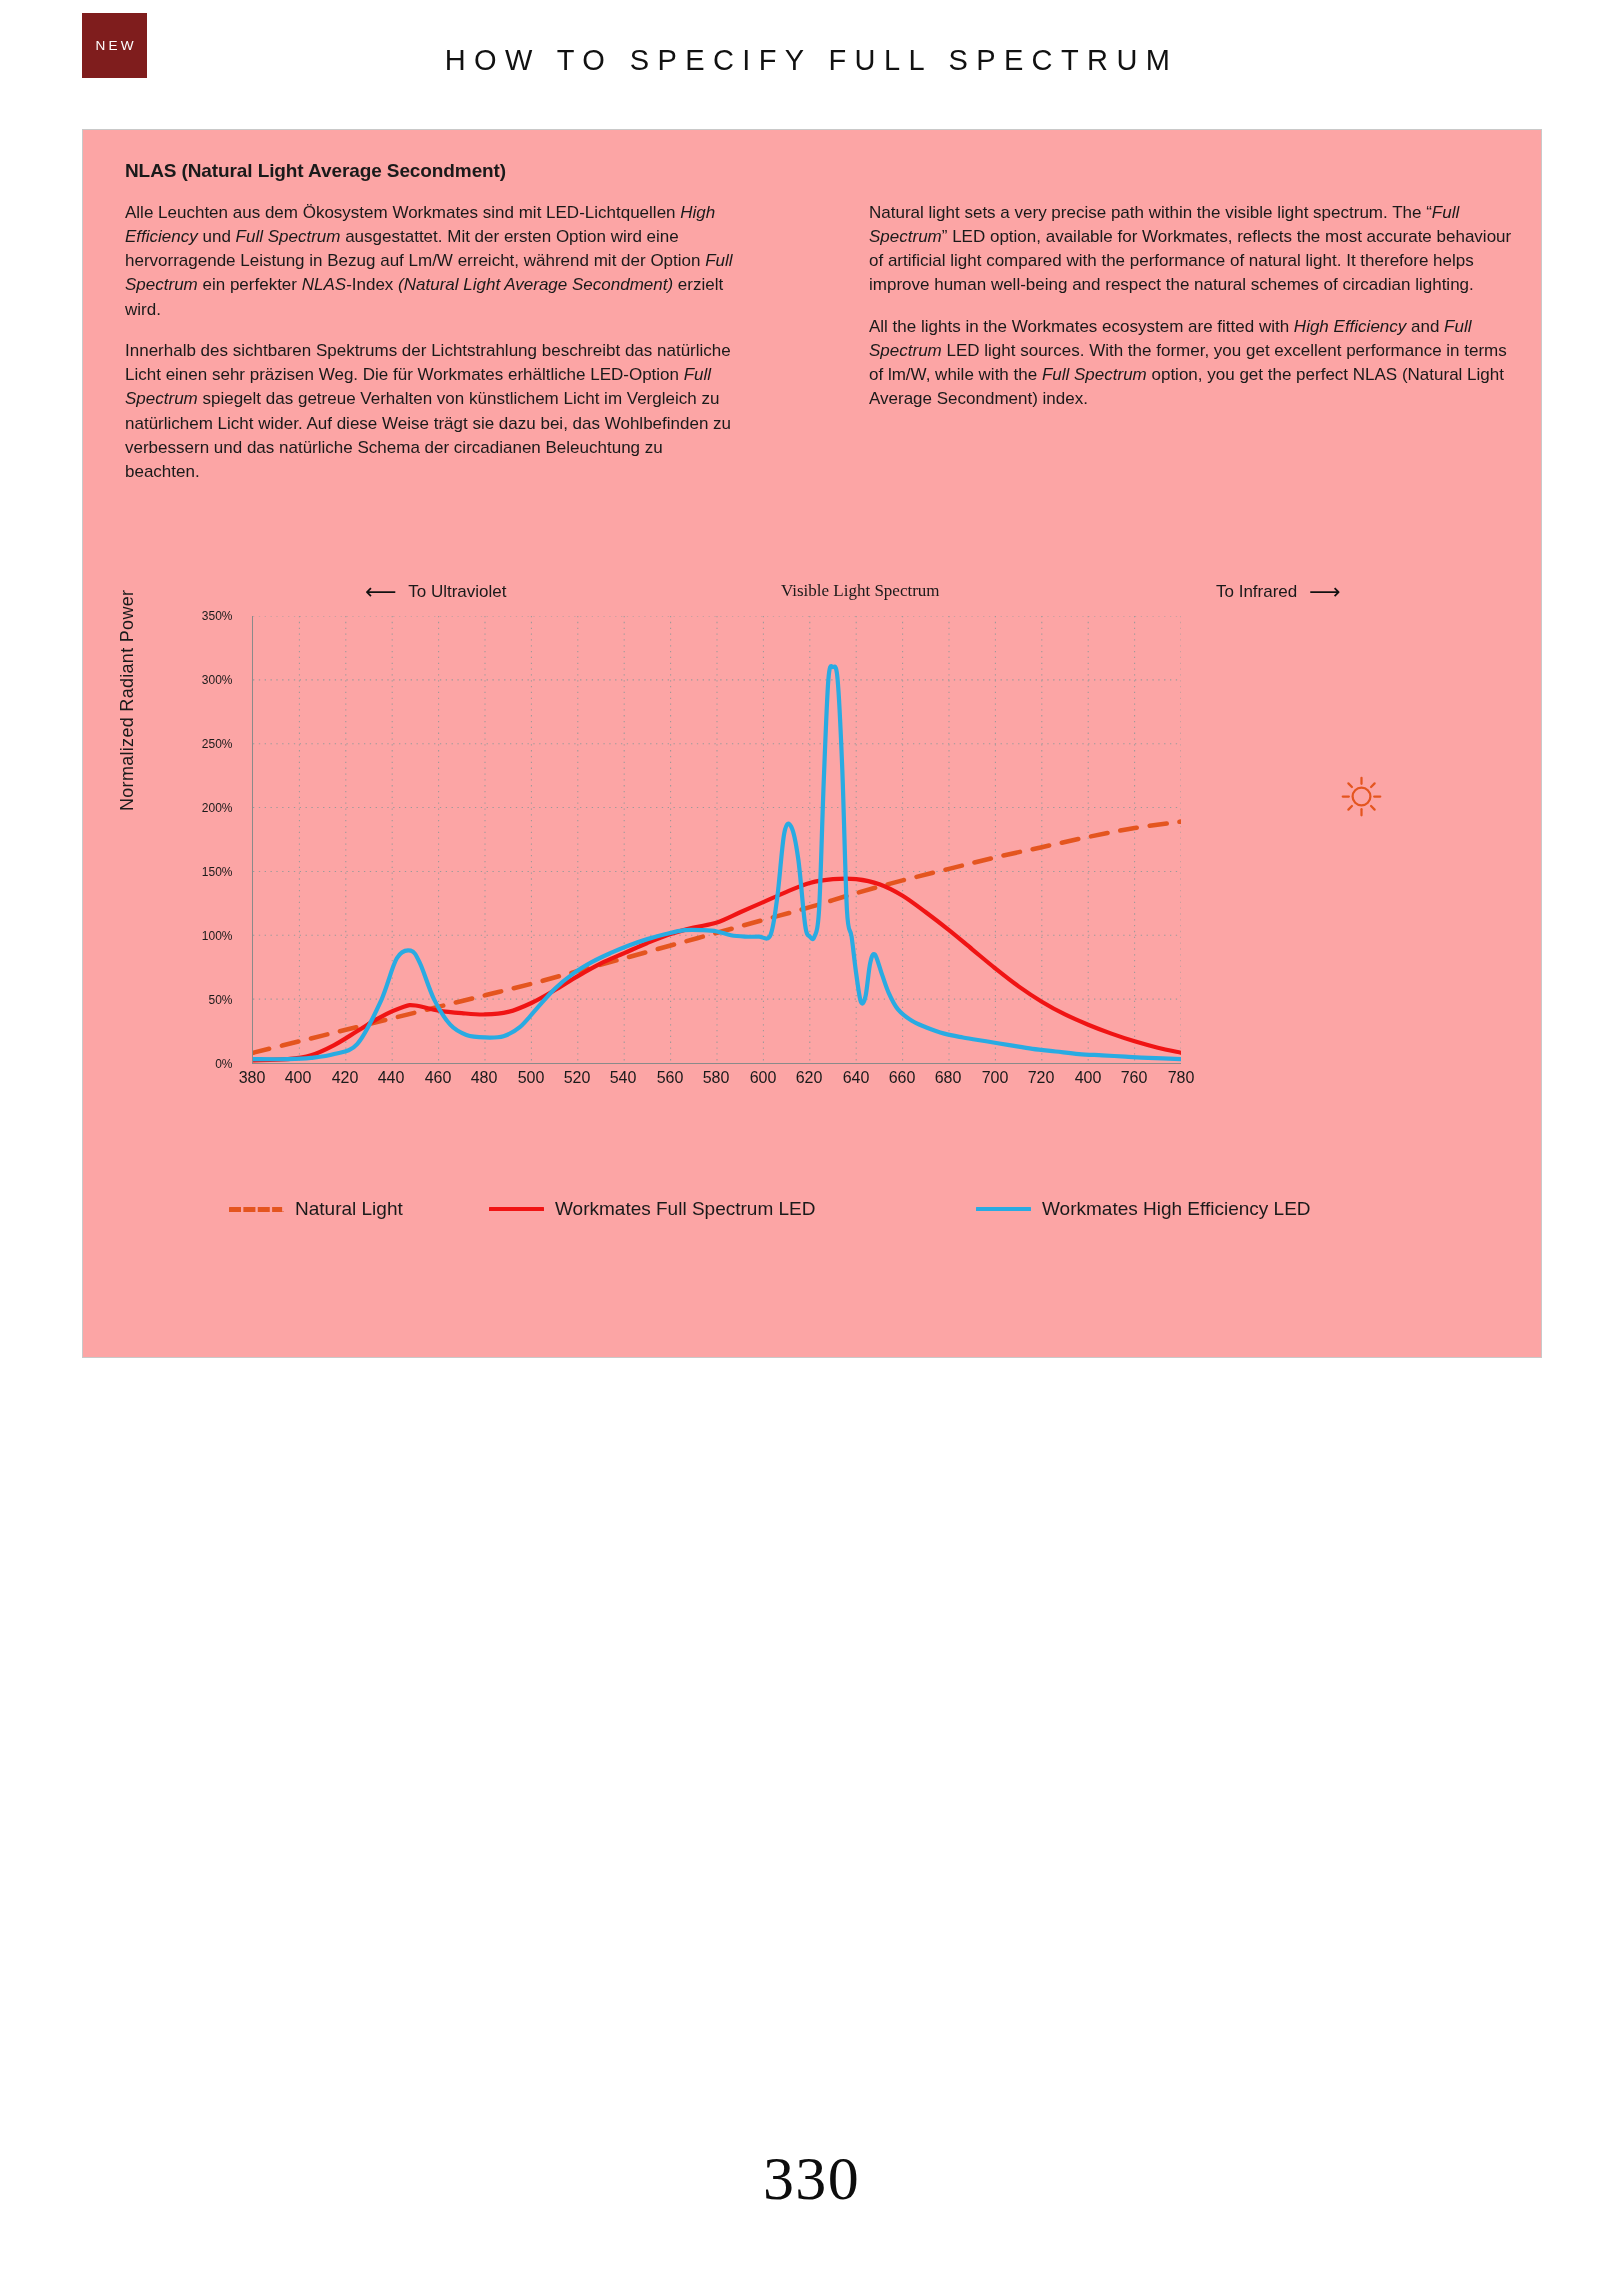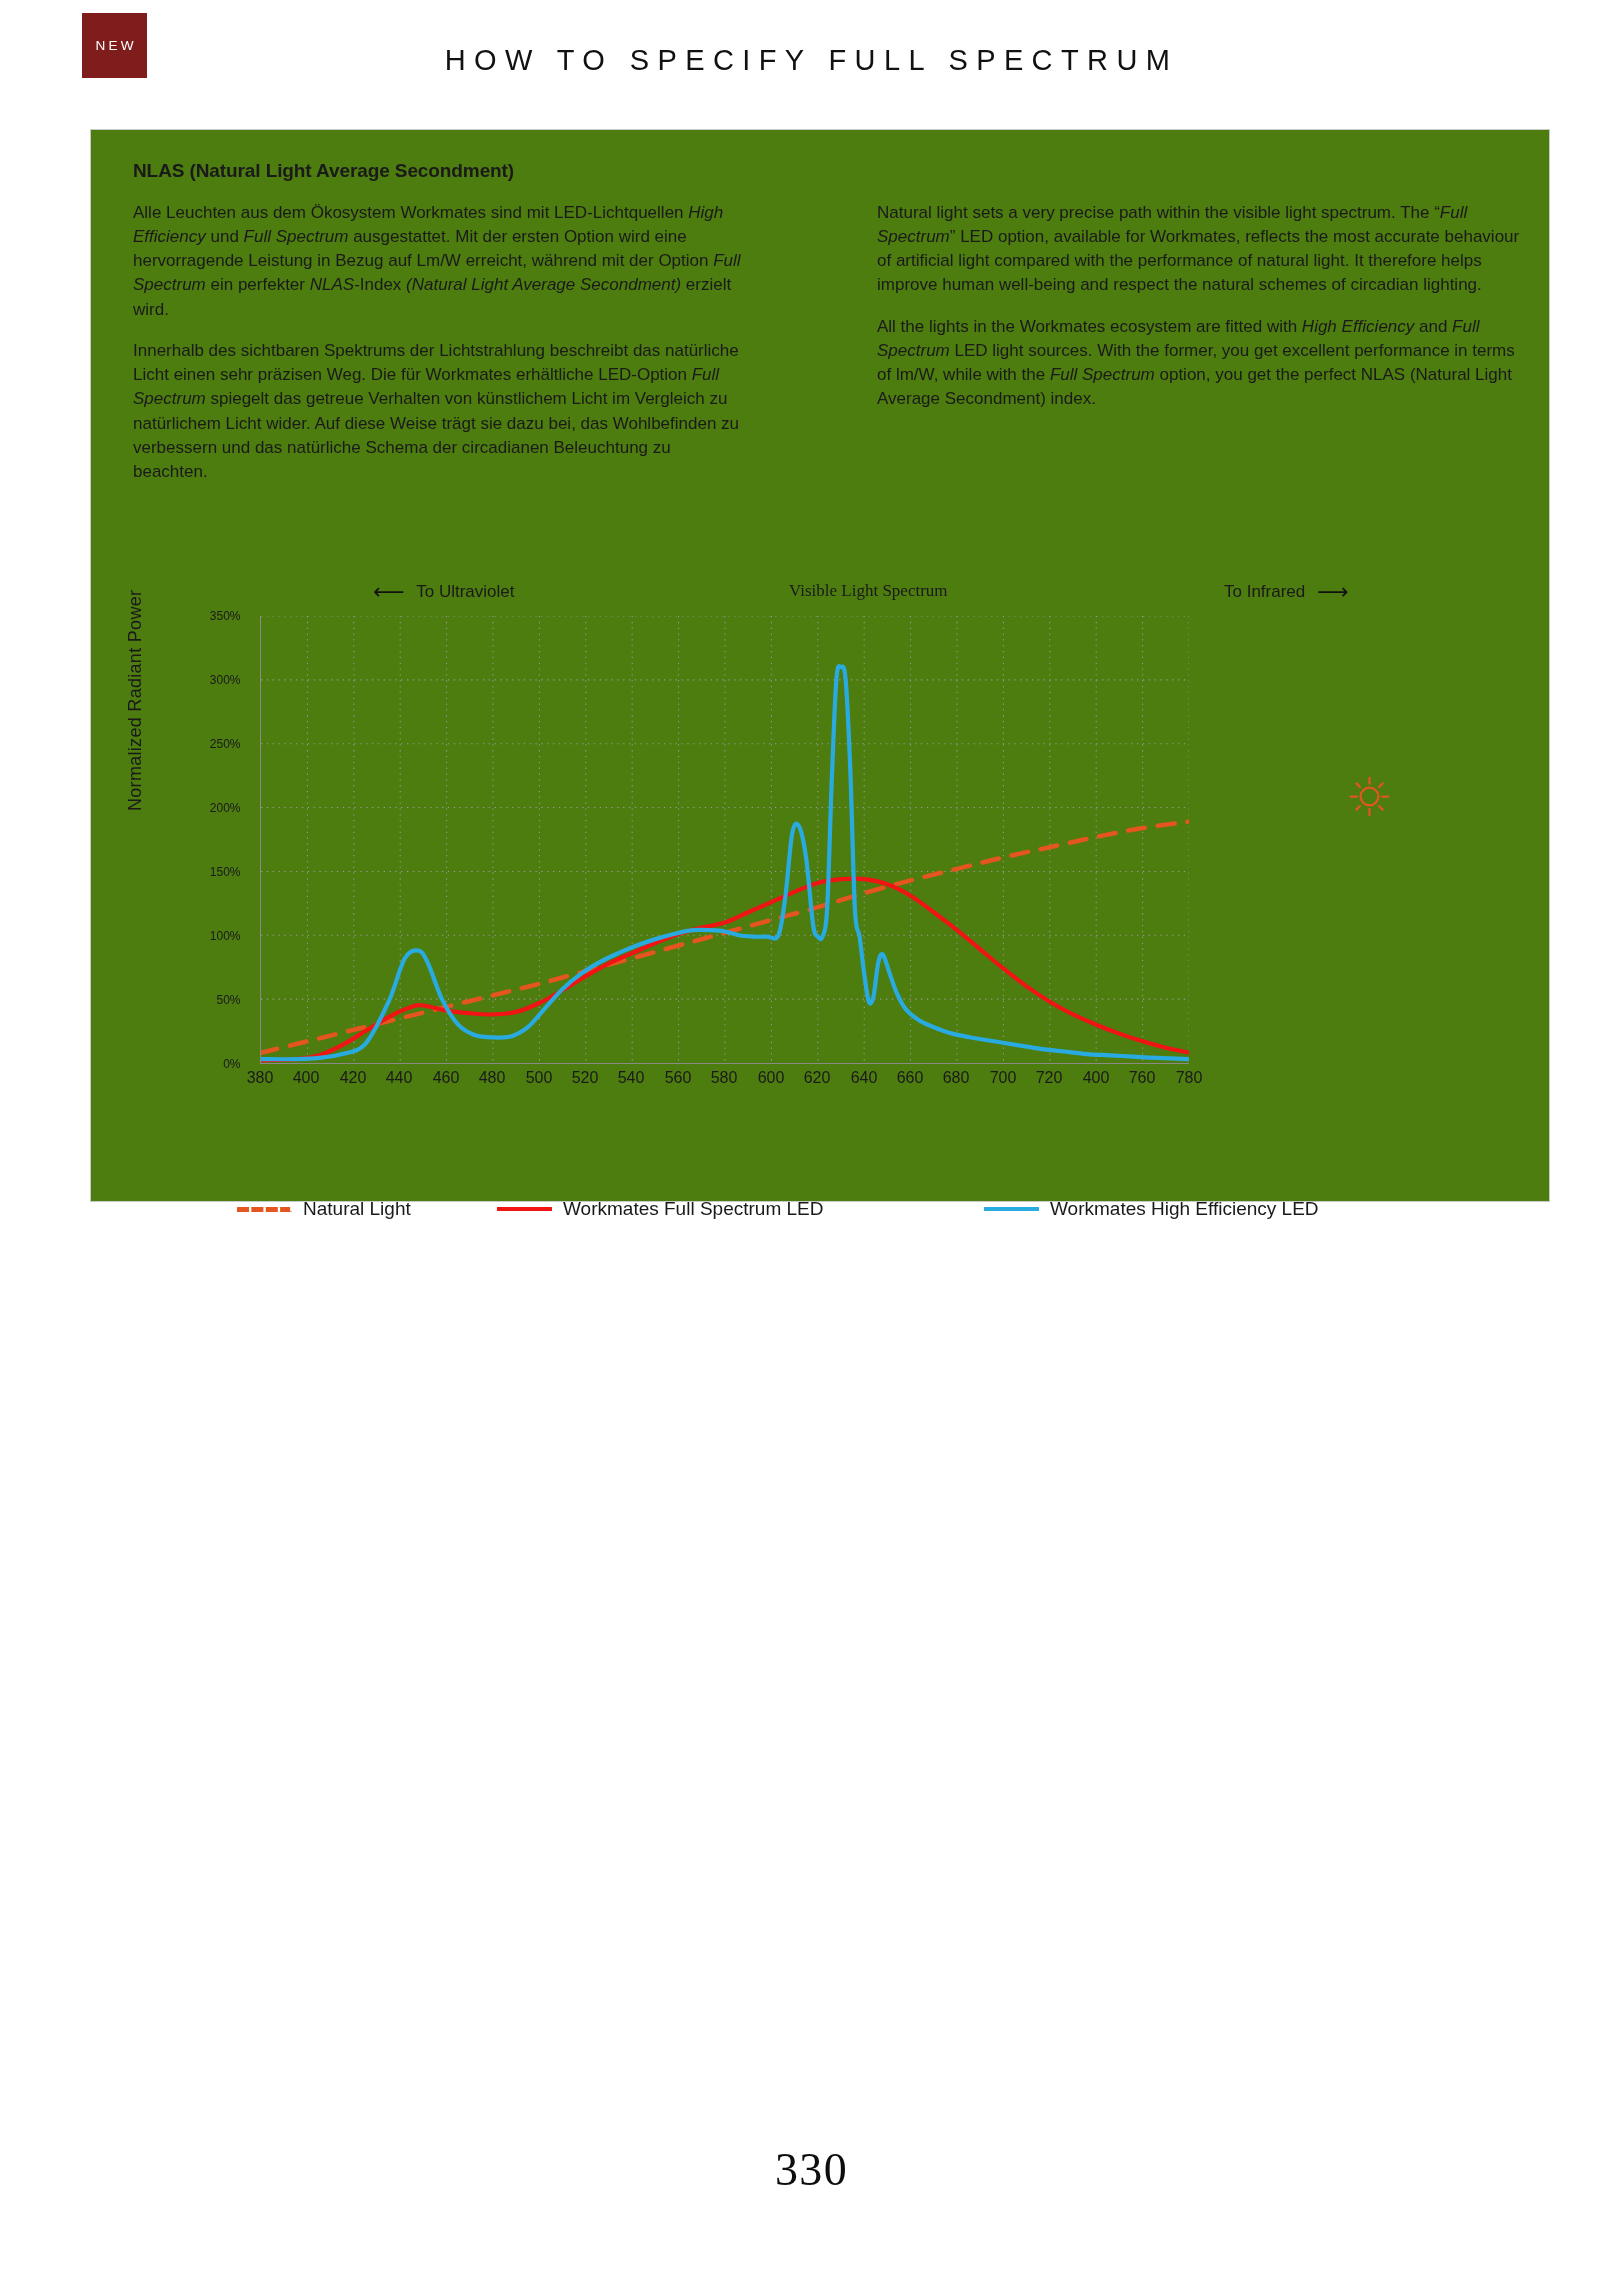--- a/index.html
+++ b/index.html
@@ -26,24 +26,24 @@
   }
   .page-title {
     position:absolute; left:0; top:44px; width:1623px;
     text-align:center;
     font-size:29px; letter-spacing:8.4px; font-weight:400;
     color:#111111;
   }
 
   
   .content-box {
-    position:absolute; left:90px; top:129px;
-    width:1460px; height:1073px;
+    position:absolute; left:82px; top:129px;
+    width:1460px; height:1229px;
     border:0.6px solid #c9c9c9;
-    background:#4d7c0f;
+    background:#fca5a5;
   }
 
   .section-heading {
     position:absolute; left:42px; top:30px;
     font-size:19px; font-weight:700; letter-spacing:-0.1px;
   }
 
   .col { position:absolute; font-size:17px; line-height:1.42; }
   .col.left  { left:42px;  top:71px; width:617px; }
   .col.right { left:786px; top:71px; width:643px; }
@@ -111,21 +111,21 @@
   .swatch.dashed {
     height:0; border-top:5.2px dashed #E4551F;
     width:55px; background:none;
   }
 
   
   .page-number {
     position:absolute; left:0; top:2143px; width:1623px;
     text-align:center;
     font-family:"Liberation Serif", serif;
-    font-size:46px; color:#0d0d0d; letter-spacing:1.3px;
+    font-size:62px; color:#0d0d0d; letter-spacing:1.3px;
   }
 </style>
 </head>
 <body>
 
 <div class="header">
   <div class="new-badge">NEW</div>
   <div class="page-title">HOW TO SPECIFY FULL SPECTRUM</div>
 </div>
 

